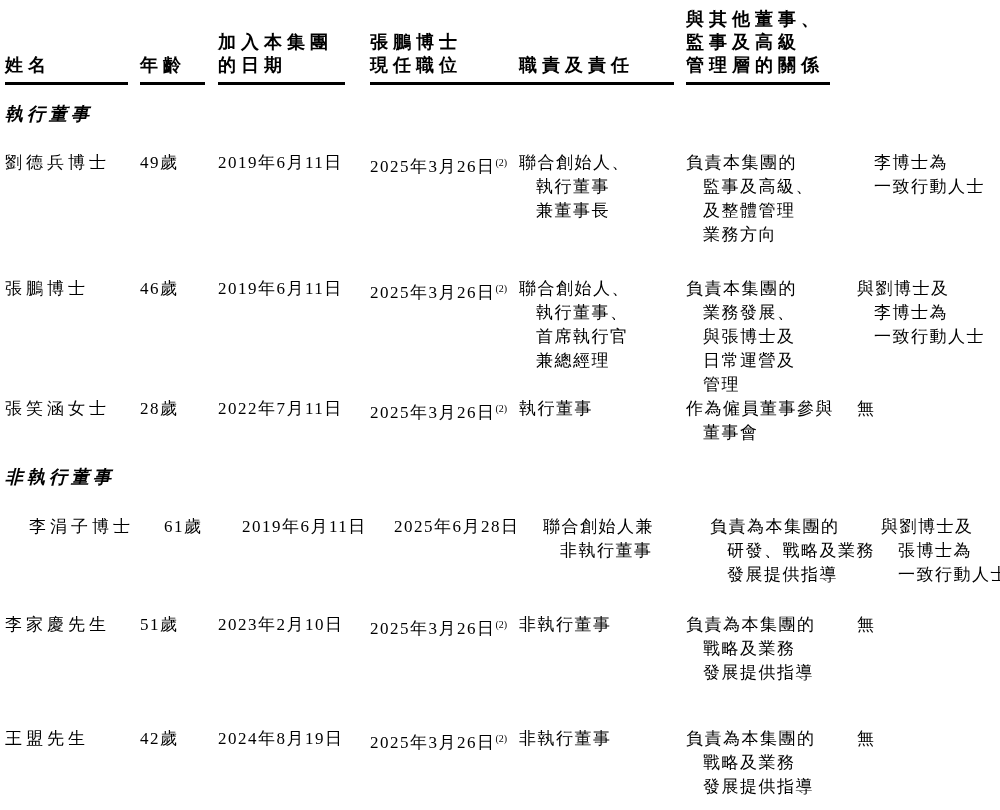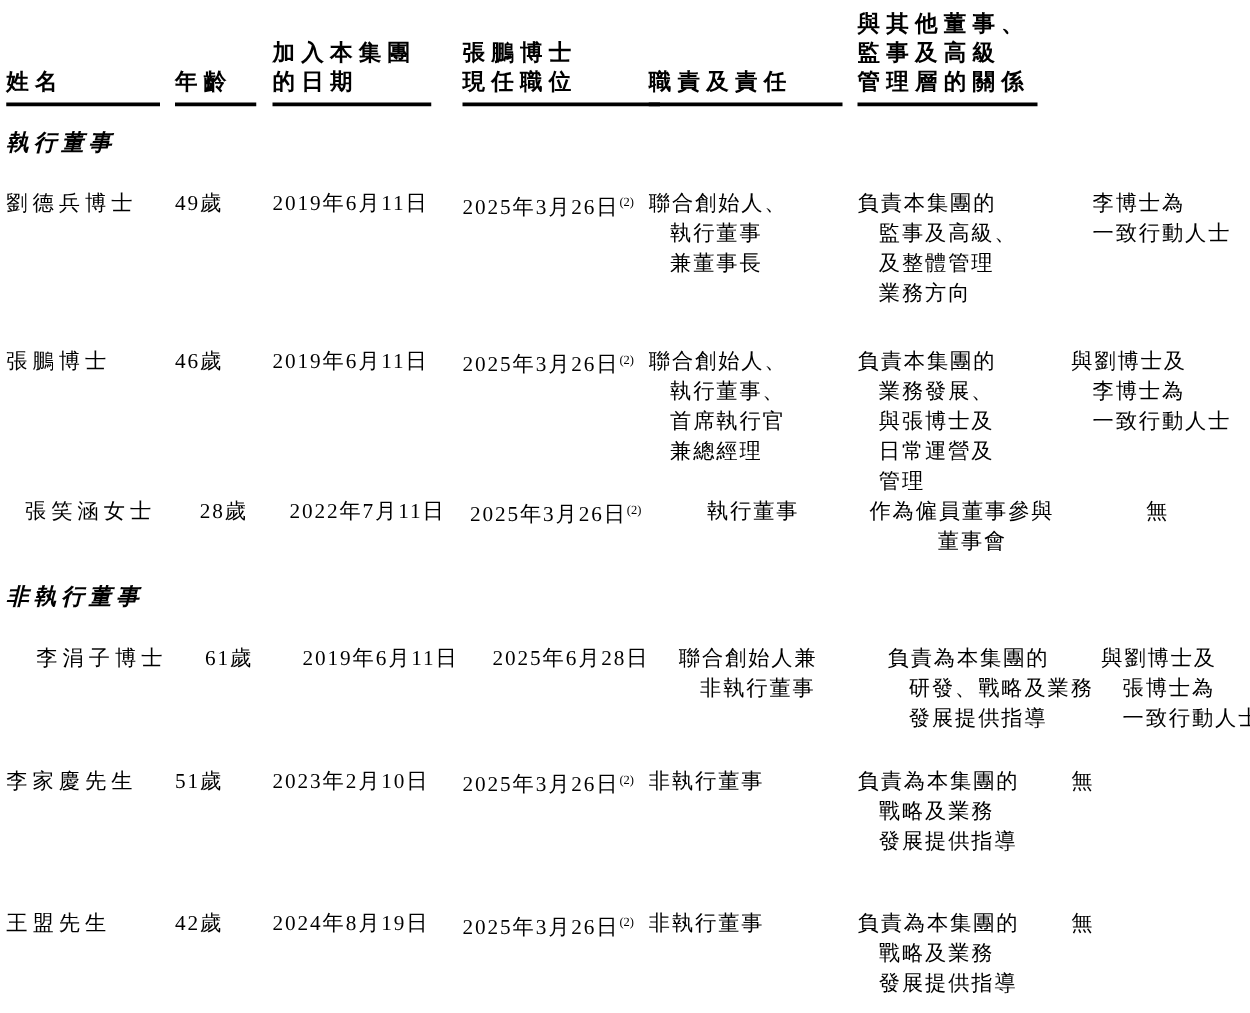--- a/index.html
+++ b/index.html
@@ -39,21 +39,21 @@
     font-weight: bold; font-style: italic;
     font-size: 18px; line-height: 20px; letter-spacing: 4px;
     white-space: nowrap;
   }
   .sl-0 { margin: 19px 0 27px 0; }
   .sl-1 { margin: 0 0 28px 0; }
   
   .drow { font-size: 17px; line-height: 24px; letter-spacing: 1.5px; }
   .r-0 { margin-bottom: 30px; }
   .r-1 { }
-  .r-2 { margin-bottom: 22px; text-align: center; }
+  .r-2 { margin-bottom: 22px; }
   .r-3 { margin-bottom: 26px; margin-left: 24px; }
   .r-4 { margin-bottom: 42px; }
   .r-5 { margin-bottom: 0; }
   .ln { white-space: nowrap; }
   .ln.indent { padding-left: 17px; }
   .cell-name { letter-spacing: 4px; }
   .cell-rel { padding-left: 4px; }
 </style>
 </head>
 <body>

